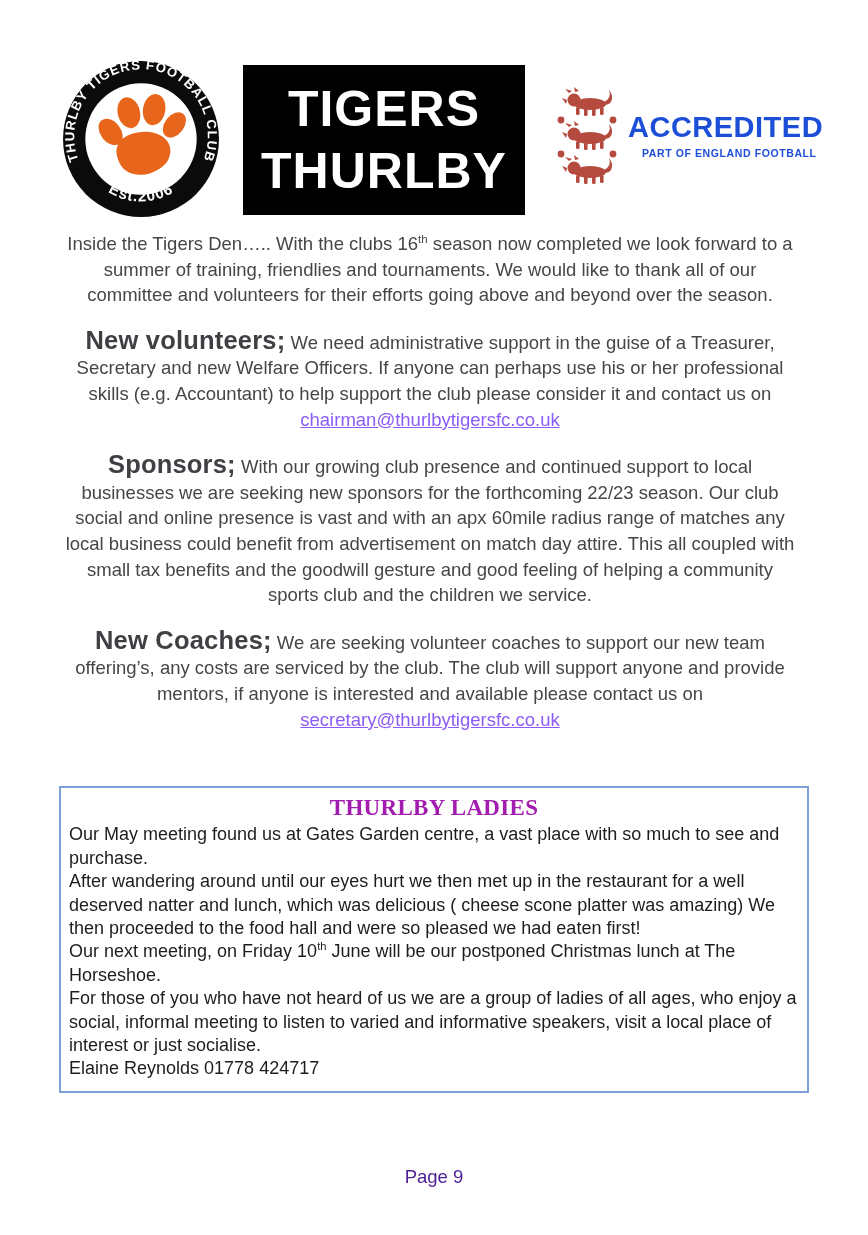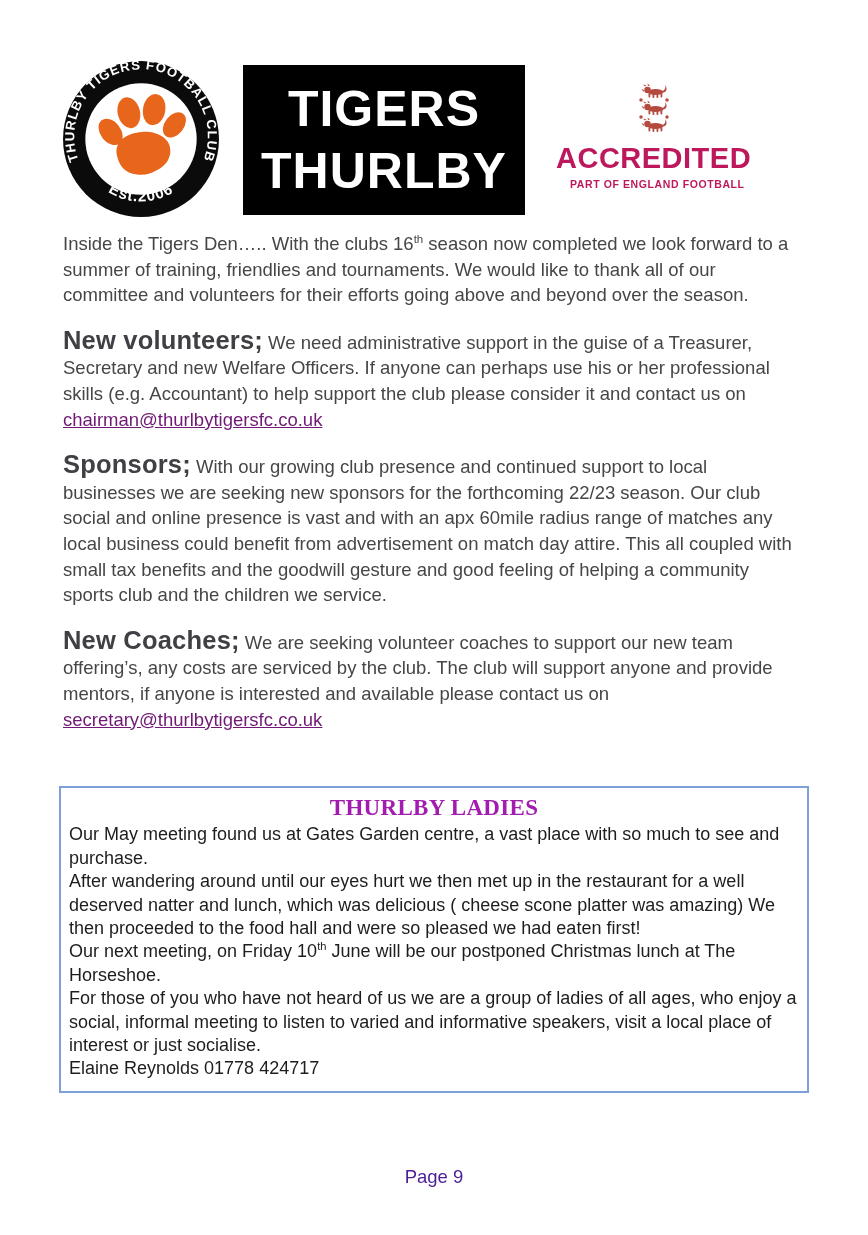--- a/index.html
+++ b/index.html
@@ -16,38 +16,38 @@
   .club-badge{position:absolute;left:60px;top:58px;width:162px;height:162px;}
   .banner{
     position:absolute;left:243px;top:65px;width:282px;height:150px;
     background:#000000;color:#ffffff;
     display:flex;flex-direction:column;align-items:center;justify-content:center;
     font-weight:bold;font-size:50px;line-height:62px;letter-spacing:1px;
     text-align:center;
   }
   .accred{
     position:absolute;left:556px;top:82px;height:108px;
-    display:flex;align-items:center;gap:10px;color:#be185d;flex-direction:column;
+    display:flex;align-items:center;gap:10px;color:#1d4ed8;
   }
   .accred .crest{width:62px;height:104px;}
   .accred .words{display:flex;flex-direction:column;justify-content:center;}
   .accred .big{font-weight:800;font-size:29px;line-height:29px;letter-spacing:.5px;}
   .accred .small{font-weight:bold;font-size:10.5px;letter-spacing:.6px;margin-top:5px;white-space:nowrap;padding-left:14px;}
 
   
   .content{
     position:absolute;left:63px;top:231px;width:734px;
     color:#464646;font-size:18.5px;line-height:25.6px;
   }
-  .content p{margin:0 0 20px 0;}
+  .content p{margin:0 0 20px 0;text-align:center;}
   .sec-head{
     font-weight:bold;font-size:25.5px;color:#3f3f44;letter-spacing:.2px;
   }
   sup.sp{font-size:62%;vertical-align:super;line-height:0;}
-  a.mail{color:#701a75;}
+  a.mail{color:#8b5cf6;}
 
   
   .ladies{
     position:absolute;left:59px;top:786px;width:750px;
     border:2px solid #7da0d8;background:#ffffff;
     padding:6px 8px 10px 8px;box-sizing:border-box;
     color:#1d1d1d;font-size:18px;line-height:23.4px;
   }
   .ladies-title{
     font-family:"Liberation Serif","DejaVu Serif",serif;

